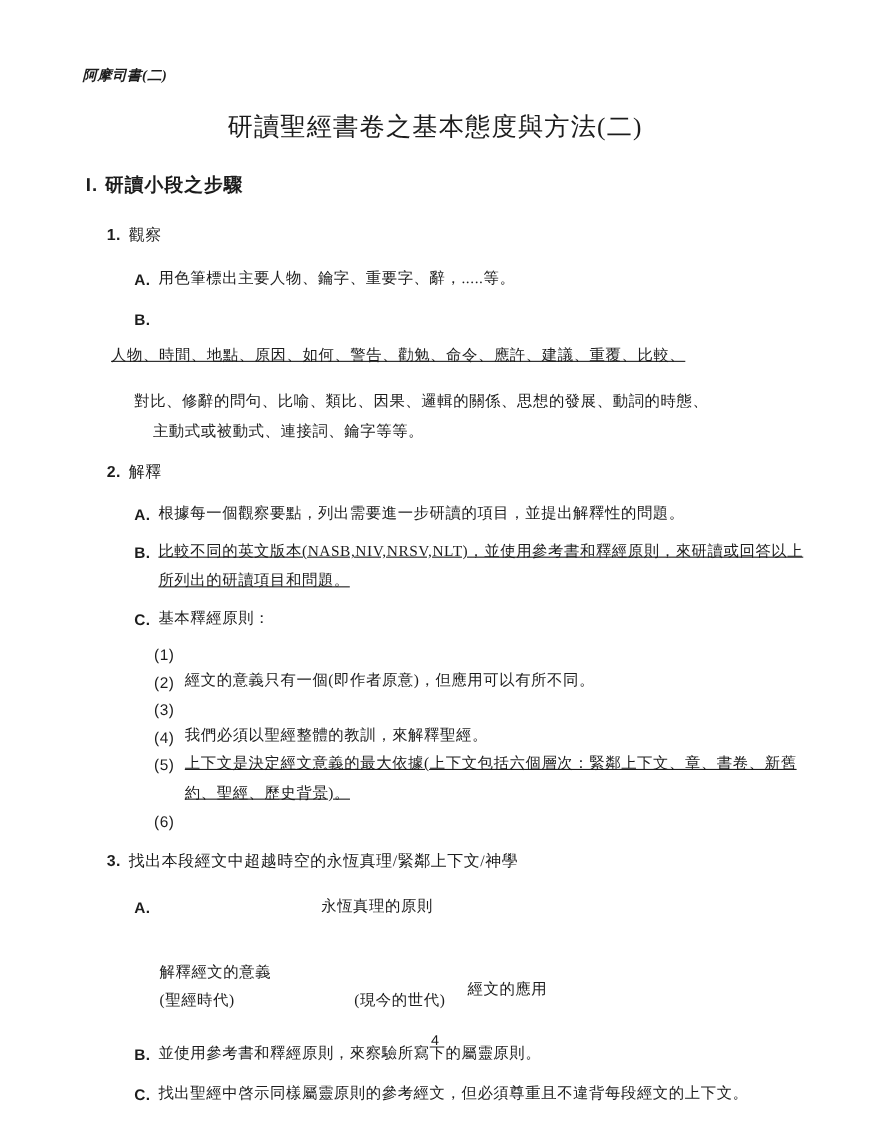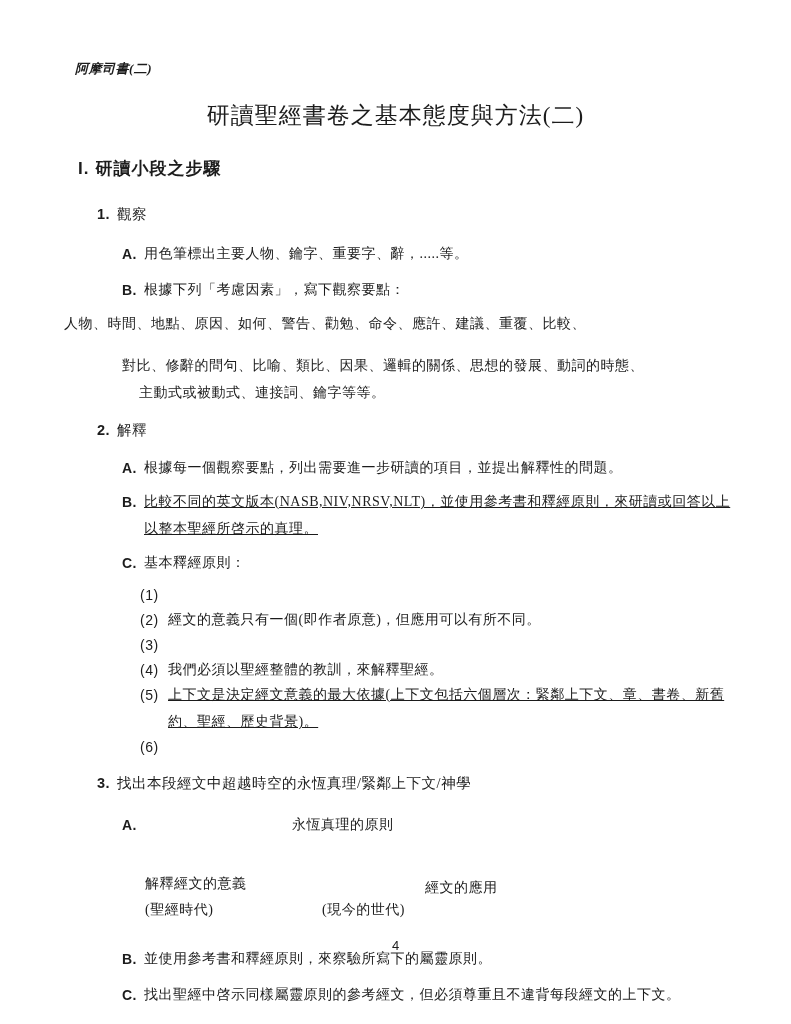--- a/index.html
+++ b/index.html
@@ -59,21 +59,21 @@
   .step-row { margin-left: 97px; font-size: 14.5px; }
   .step-row .step-title { font-weight: normal; }
   .abc-row { margin-left: 122px; }
   .bold-title { font-weight: bold; }
   .factors {
     margin-top: 10px;
     font-size: 14px;
     line-height: 27px;
     letter-spacing: 0.5px;
   }
-  .factors .f1 { margin-left: 64px; }
+  .factors .f1 { margin-left: 101px; text-decoration: underline; }
   .factors .f2 { margin-left: 122px; margin-top: 15px; }
   .factors .f3 { margin-left: 139px; }
   .principles { margin-top: 12px; }
   .prin-row {
     display: flex;
     margin-left: 140px;
     font-size: 14px;
     line-height: 20px;
     letter-spacing: 0.5px;
   }
@@ -90,21 +90,21 @@
   .itemA3-label { margin-left: 148px; }
   .diagram {
     position: relative;
     height: 56px;
     margin-top: 40px;
     font-size: 14px;
     letter-spacing: 0.5px;
   }
   .diagram span { position: absolute; white-space: nowrap; }
   .dg-meaning { left: 145px; top: 0; }
-  .dg-application { left: 425px; top: 4px; }
+  .dg-application { left: 425px; top: 16px; }
   .dg-bible-era { left: 145px; top: 26px; }
   .dg-current-era { left: 322px; top: 26px; }
   .page-number {
     position: absolute;
     left: 0;
     right: 0;
     top: 938px;
     text-align: center;
     font-size: 13px;
     font-family: "Liberation Sans", sans-serif;
@@ -128,21 +128,20 @@
     <span class="step-title">觀察</span>
   </div>
 
   <div class="row abc-row mt20">
     <span class="marker">A.</span>
     <span>用色筆標出主要人物、鑰字、重要字、辭，.....等。</span>
   </div>
 
   <div class="row abc-row mt16">
     <span class="marker">B.</span>
-    <span>根據下列「考慮因素」，寫下觀察要點：</span>
   </div>
 
   <div class="factors">
     <div class="f1">人物、時間、地點、原因、如何、警告、勸勉、命令、應許、建議、重覆、比較、</div>
     <div class="f2">對比、修辭的問句、比喻、類比、因果、邏輯的關係、思想的發展、動詞的時態、</div>
     <div class="f3">主動式或被動式、連接詞、鑰字等等。</div>
   </div>
 
   <div class="row step-row mt14">
     <span class="marker">2.</span>
@@ -151,21 +150,21 @@
 
   <div class="row abc-row mt18">
     <span class="marker">A.</span>
     <span>根據每一個觀察要點，列出需要進一步研讀的項目，並提出解釋性的問題。</span>
   </div>
 
   <div class="row abc-row mt14">
     <span class="marker">B.</span>
     <span class="wrap2">
       <span class="l1">比較不同的英文版本(NASB,NIV,NRSV,NLT)，並使用參考書和釋經原則，來研讀或回答以上</span>
-      <span class="l2">以整本聖經所啓示的真理。</span>
+      <span class="l2">所列出的研讀項目和問題。</span>
     </span>
   </div>
 
   <div class="row abc-row mt14">
     <span class="marker">C.</span>
     <span>基本釋經原則：</span>
   </div>
 
   <div class="principles">
     <div class="row prin-row mt5">

